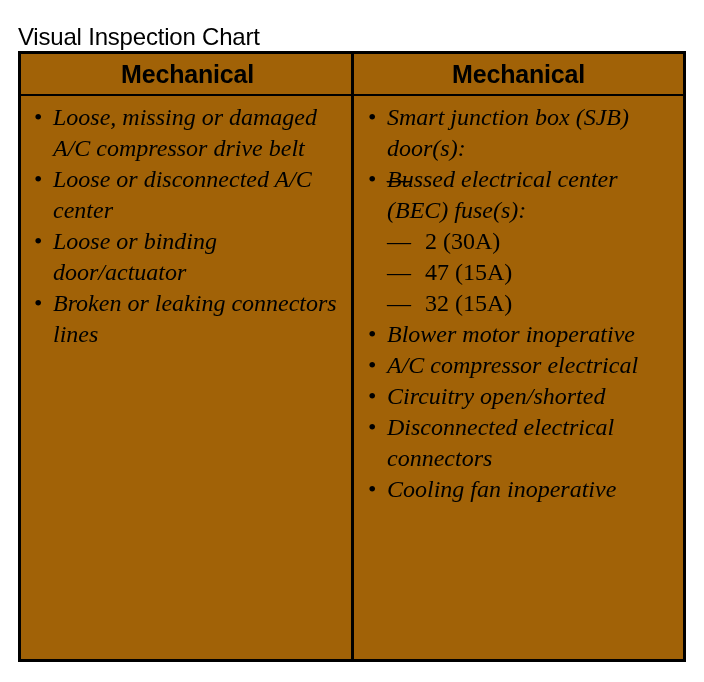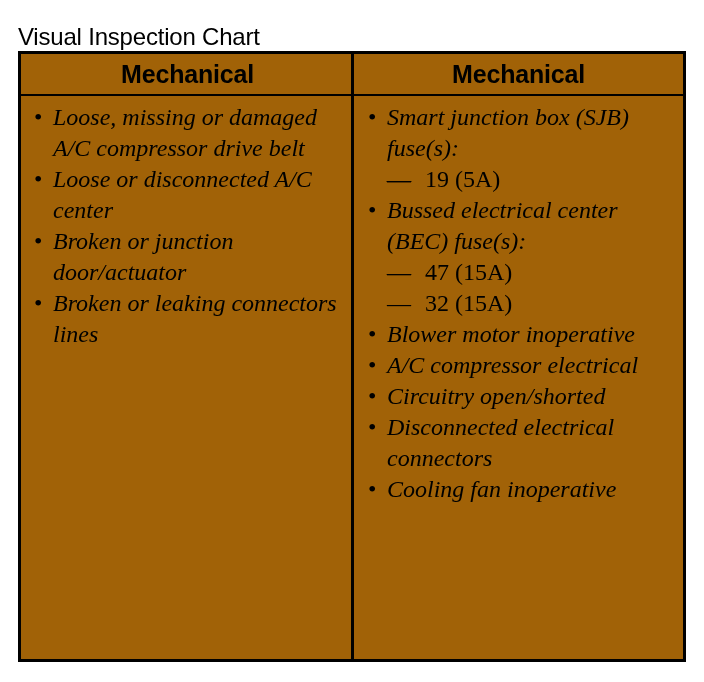--- a/index.html
+++ b/index.html
@@ -204,45 +204,45 @@
               <li class="item">
                 <span class="bullet">•</span>
                 <span class="item-text">Loose, missing or damaged A/C compressor drive belt</span>
               </li>
               <li class="item">
                 <span class="bullet">•</span>
                 <span class="item-text">Loose or disconnected A/C center</span>
               </li>
               <li class="item">
                 <span class="bullet">•</span>
-                <span class="item-text">Broken or junction door/actuator</span>
+                <span class="item-text">Loose or binding door/actuator</span>
               </li>
               <li class="item">
                 <span class="bullet">•</span>
                 <span class="item-text">Broken or leaking connectors lines</span>
               </li>
             </ul>
         </div>
 
         <div class="body-cell electrical">
           <ul class="item-list" id="list-electrical">
               <li class="item">
                 <span class="bullet">•</span>
-                <span class="item-text">Smart junction box (SJB) fuse(s):</span>
+                <span class="item-text">Smart junction box (SJB) door(s):</span>
                 <ul class="sub-list">
                   <li class="sub-item"><span class="dash">—</span></li>
                   <li class="sub-item"><span class="dash">—</span></li>
-                  <li class="sub-item"><span class="dash">—</span><span>19 (5A)</span></li>
+                  <li class="sub-item"><span class="dash">—</span></li>
                 </ul>
               </li>
               <li class="item">
                 <span class="bullet">•</span>
                 <span class="item-text">Bussed electrical center (BEC) fuse(s):</span>
                 <ul class="sub-list">
-                  <li class="sub-item"><span class="dash">—</span></li>
+                  <li class="sub-item"><span class="dash">—</span><span>2 (30A)</span></li>
                   <li class="sub-item"><span class="dash">—</span><span>47 (15A)</span></li>
                   <li class="sub-item"><span class="dash">—</span><span>32 (15A)</span></li>
                 </ul>
               </li>
               <li class="item">
                 <span class="bullet">•</span>
                 <span class="item-text">Blower motor inoperative</span>
               </li>
               <li class="item">
                 <span class="bullet">•</span>

